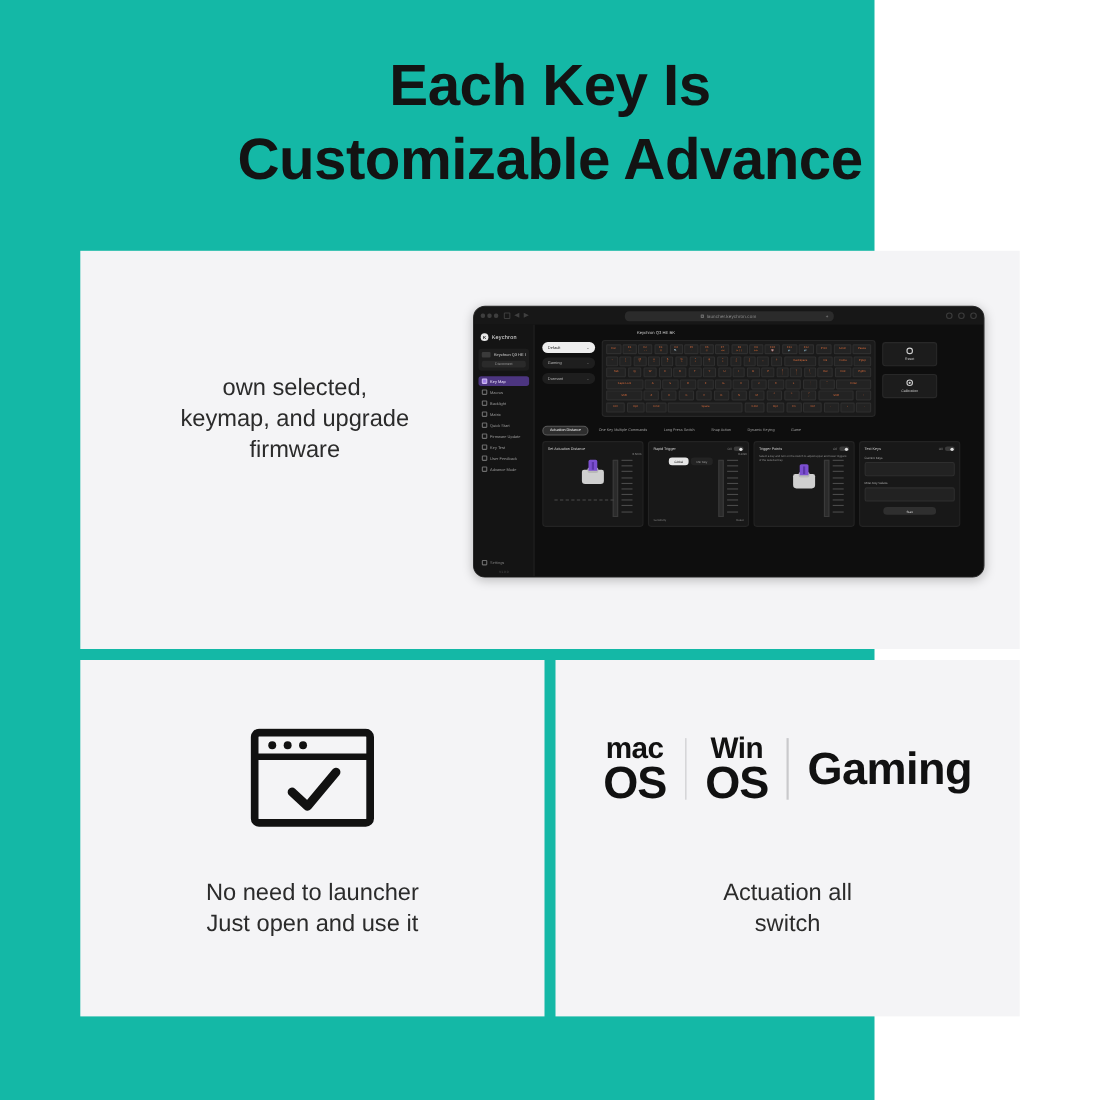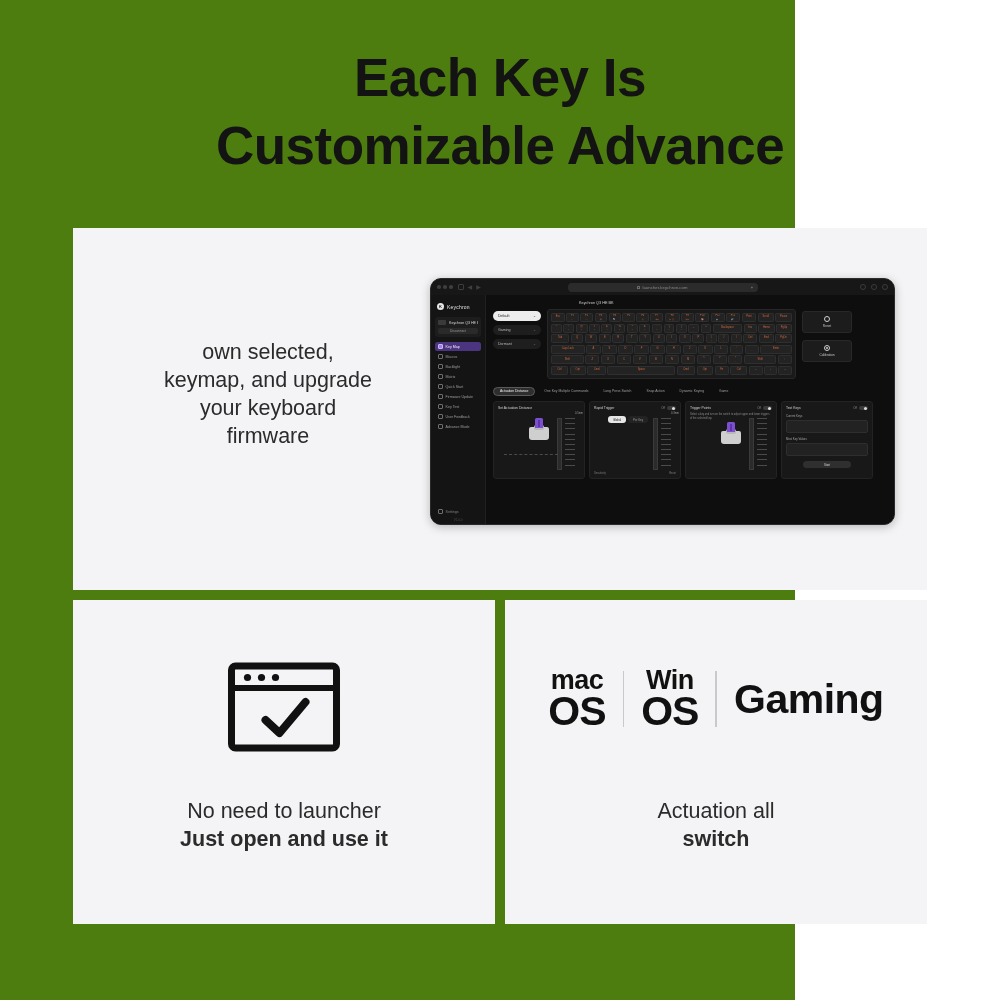--- a/index.html
+++ b/index.html
@@ -2,21 +2,21 @@
 <html><head>
 <meta charset="utf-8">
 <style>
   * { box-sizing: border-box; margin: 0; padding: 0; }
   html, body {
     width: 1000px; height: 1000px;
     background: #ffffff;
     font-family: "Liberation Sans", sans-serif;
     overflow: hidden;
   }
-  .page { position: relative; width: 795px; height: 1000px; background:#4d7c0f; }
+  .page { position: relative; width: 795px; height: 1000px; background:#14b8a6; }
 
   
   .headline {
     position:absolute; left:0; top:44px; width:1000px;
     text-align:center;
     font-size:53px; line-height:68px; font-weight:700;
     letter-spacing:-0.5px; color:#131313;
   }
   .headline .l2 { display:block; }
 
@@ -185,21 +185,21 @@
   .field-box { height:13px; background:#222; border:.5px solid #2e2e2e; border-radius:2px; }
   .btn-ok { margin:5px auto 0 auto; width:48px; height:7px; background:#2f2f2f;
             border-radius:3.5px; display:flex;align-items:center;justify-content:center; }
   .btn-ok span { font-size:2.8px; color:#dcdcdc; }
 
   
   .win-icon { position:absolute; left:50%; top:62px; transform:translateX(-50%);
               width:113px; height:90px; }
   .caption { position:absolute; left:0; width:100%; top:197px; text-align:center;
              font-size:21.5px; line-height:28px; color:#2b2b2b; }
-  .caption .l2 { display:block;font-weight:bold; }
+  .caption .l2 { display:block; }
 
   
   .os-wrap { position:absolute; left:0; width:100%; top:68px;
              display:flex; align-items:center; justify-content:center; gap:17px; }
   .os-block { display:flex; flex-direction:column; align-items:center;
               line-height:0.92; color:#111; font-weight:700; }
   .os-block .small { font-size:27px; letter-spacing:-0.5px; }
   .os-block .big { font-size:41px; letter-spacing:-1px; }
   .os-single { font-size:41px; font-weight:700; color:#111; letter-spacing:-0.5px; }
   .os-div { width:1.6px; height:56px; background:#c9c9cc; }
@@ -212,21 +212,20 @@
   <h1 class="headline">
     <span>Each Key Is</span>
     <span class="l2">Customizable Advance</span>
   </h1>
 
   <div class="card" id="card-main">
 
     <div class="main-copy">
       <div>own selected,</div>
       <div>keymap, and upgrade</div>
-      <div>your keyboard</div>
       <div>firmware</div>
     </div>
 
     <div class="app-shot">
 
       <div class="browser-bar">
         <div class="tl-dots">
           <i></i>
           <i></i>
           <i></i>

